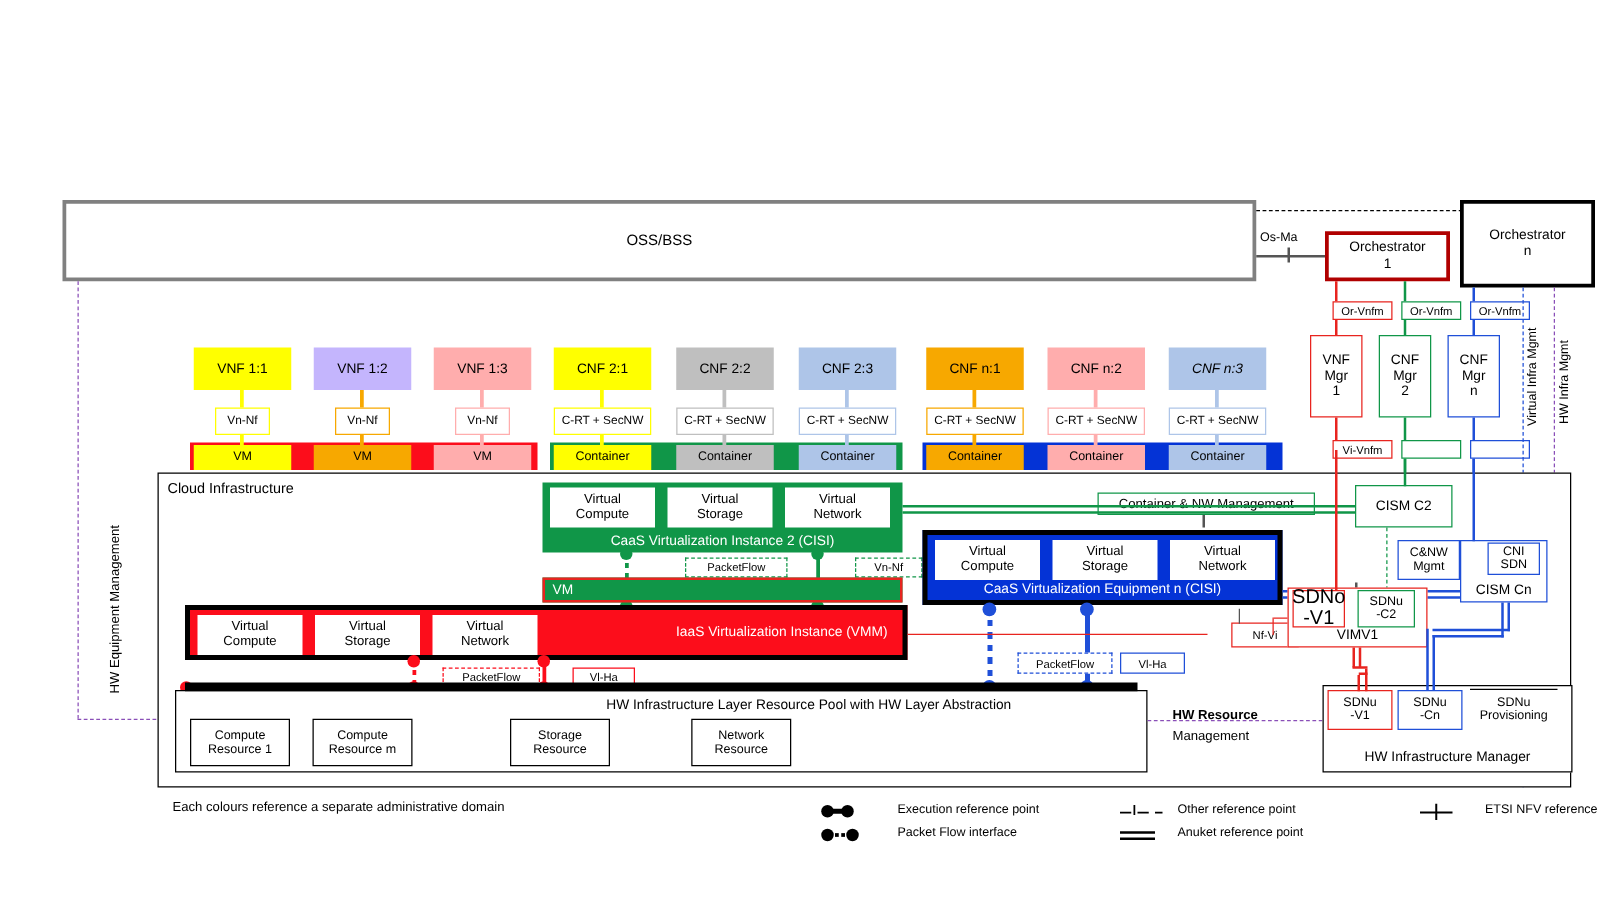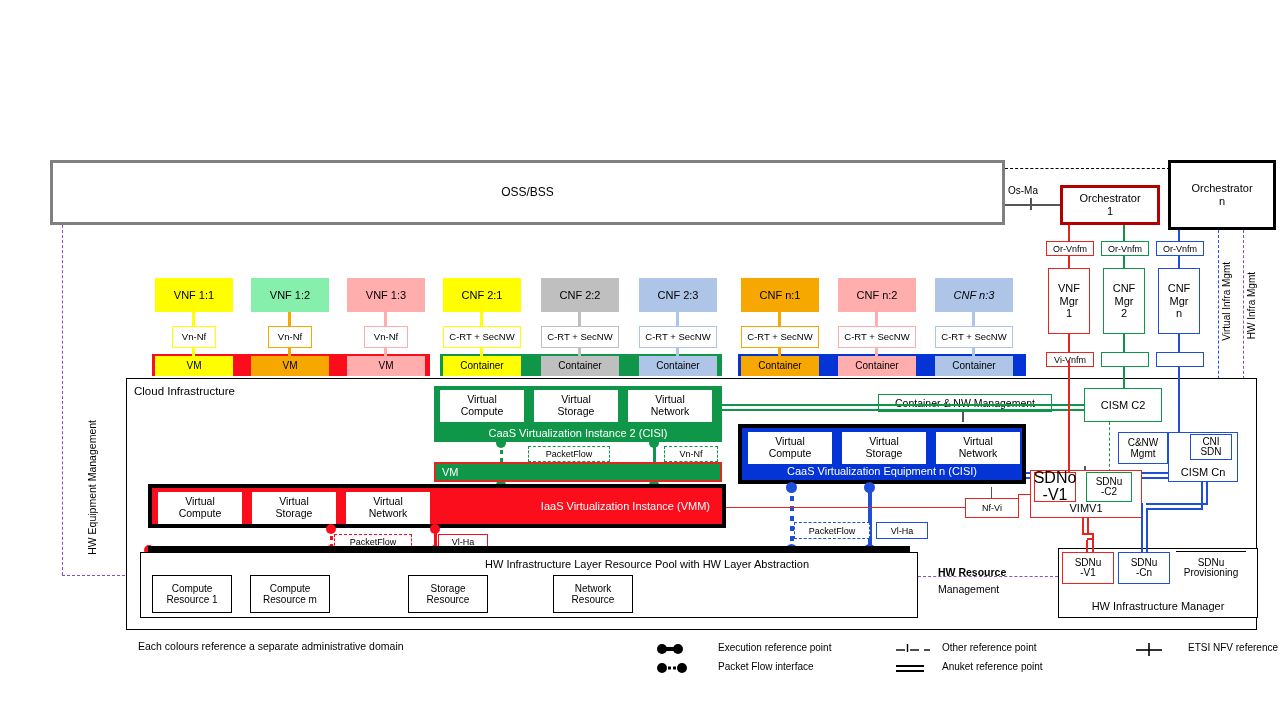--- a/index.html
+++ b/index.html
@@ -28,21 +28,21 @@
   #orch1 { left:1060px; top:185px; width:100px; height:40px; border:3px solid #b00000; background:#fff; font-size:11px; flex-direction:column; }
   #orchn { left:1168px; top:160px; width:108px; height:70px; border:3px solid #000; background:#fff; font-size:11px; flex-direction:column; }
 
   
   .mgrbox { width:42px; height:66px; background:#fff; flex-direction:column; font-size:11px; }
   #vnfmgr1 { left:1048px; top:268px; border:1.5px solid #e8241f; }
   #cnfmgr2 { left:1103px; top:268px; border:1.5px solid #109648; }
   #cnfmgrn { left:1158px; top:268px; border:1.5px solid #1f4fd8; }
 
   
-  .refbox { background:#fff; font-size:9px; display:flex; align-items:center; justify-content:center; position:absolute; }
+  .refbox { background:#fff; font-size:9px; display:flex; align-items:center; justify-content:center; position:absolute;margin-left:20px; }
 
   
   .topfn { width:78px; height:34px; font-size:11px; font-weight:normal; }
   .midif { height:22px; font-size:9.5px; background:#fff; }
   .botunit { height:20px; font-size:10px; }
 
   
   #cloudinfra { left:126px; top:378px; width:1131px; height:252px; border:1.6px solid #000; background:#fff; }
   #cloudlabel { left:134px; top:385px; font-size:11.5px; }
 
@@ -181,21 +181,21 @@
       </div>
       <div class="line" style="left: 192px; top: 312px; width: 2.5px; height: 46px; background: rgb(255, 255, 0);"></div>
       <div class="box midif" style="left: 172px; top: 326px; width: 44px; border: 1.3px solid rgb(255, 255, 0);">
         <span>Vn-Nf</span>
       </div>
       <div class="box botunit" style="left: 155px; top: 356px; width: 78px; background: rgb(255, 255, 0);">
         <span>VM</span>
       </div>
     </div>
     <div>
-      <div class="box topfn" style="left: 251px; top: 278px; background: #86efac;">
+      <div class="box topfn" style="left: 251px; top: 278px; background: #c4b5fd;">
         <span>VNF 1:2</span>
       </div>
       <div class="line" style="left: 288px; top: 312px; width: 2.5px; height: 46px; background: rgb(247, 168, 0);"></div>
       <div class="box midif" style="left: 268px; top: 326px; width: 44px; border: 1.3px solid rgb(247, 168, 0);">
         <span>Vn-Nf</span>
       </div>
       <div class="box botunit" style="left: 251px; top: 356px; width: 78px; background: rgb(247, 168, 0);">
         <span>VM</span>
       </div>
     </div>

